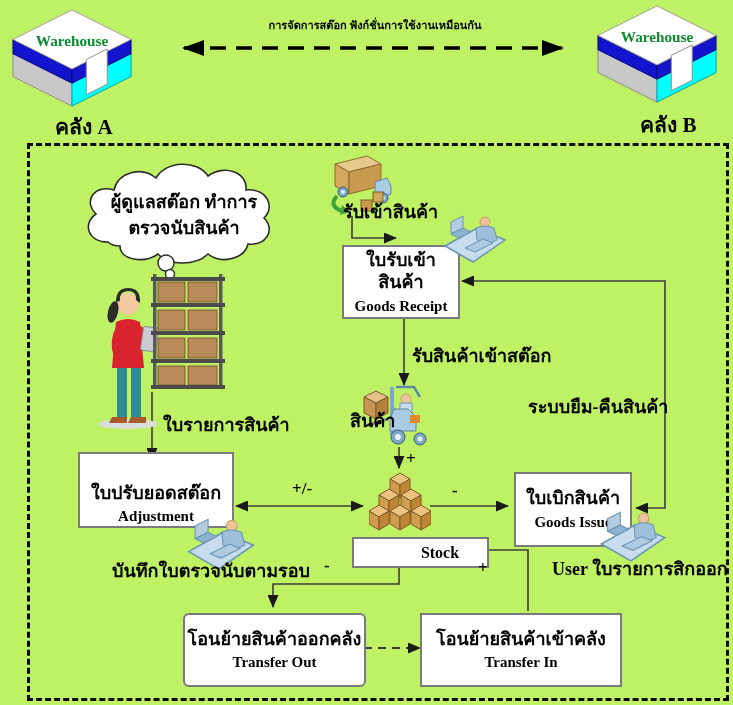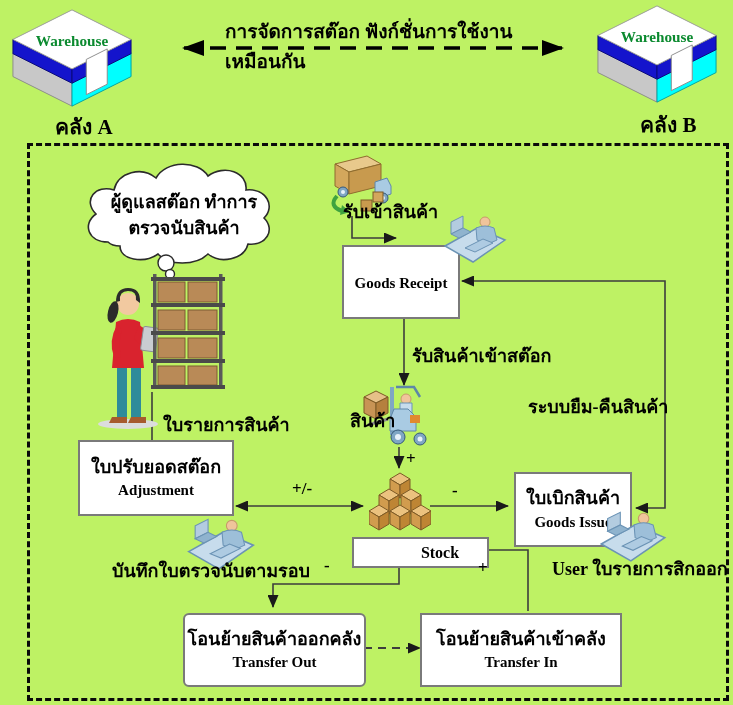--- a/index.html
+++ b/index.html
@@ -9,21 +9,21 @@
   .main-border{position:absolute;left:27px;top:143px;width:696px;height:552px;
                border:3px dashed #0a0a0a;z-index:0;}
   .box{position:absolute;background:#fff;border:2px solid #7a7a7a;z-index:2;
        display:flex;flex-direction:column;align-items:center;justify-content:center;
        text-align:center;line-height:1.25;}
   .box .th{font-size:18px;font-weight:600;}
   .box .en{font-size:15px;font-weight:bold;margin-top:3px;}
   .lbl{position:absolute;z-index:4;font-size:18px;font-weight:600;white-space:nowrap;}
   .sign{position:absolute;z-index:4;font-size:17px;font-weight:bold;}
   .caption{position:absolute;z-index:4;font-size:21px;font-weight:bold;}
-  .title{position:absolute;z-index:4;font-size:19px;font-weight:bold;}
+  .title{position:absolute;z-index:4;font-size:11px;font-weight:bold;text-align:center;}
   .icon{position:absolute;z-index:3;}
 </style>
 </head>
 <body>
 
 <div id="stage">
 
   <div class="main-border"></div>
 
   <svg id="connectors" width="733" height="705" viewBox="0 0 733 705">
@@ -168,24 +168,25 @@
   <svg class="icon" style="left:598px;top:508px;" width="70" height="55" viewBox="0 0 64 52">
     <polygon points="2,34 34,16 62,28 30,50" fill="#C7DCEC" stroke="#6B93B5" stroke-width="1.5"></polygon>
     <polygon points="8,22 20,16 20,4 8,10" fill="#B3CCE0" stroke="#6B93B5"></polygon>
     <polygon points="8,22 20,16 28,20 16,26" fill="#8FB3CE" stroke="#6B93B5"></polygon>
     <circle cx="42" cy="10" r="5" fill="#F0C49B" stroke="#C79A6B"></circle>
     <path d="M33,16 Q42,12 51,16 L54,28 Q44,34 34,28 Z" fill="#9DBFD9" stroke="#6B93B5"></path>
     <polygon points="22,36 40,27 50,31 32,40" fill="#AECBE2" stroke="#6B93B5"></polygon>
   </svg>
 
   <div class="box" style="left:342px;top:245px;width:114px;height:70px;">
+    <div class="th">ใบรับเข้าสินค้า</div>
     <div class="en">Goods Receipt</div>
   </div>
 
-  <div class="box" style="left:78px;top:440px;width:152px;height:72px;">
+  <div class="box" style="left:78px;top:452px;width:152px;height:72px;justify-content:flex-end;">
     <div class="th">ใบปรับยอดสต๊อก</div>
     <div class="en">Adjustment</div>
   </div>
 
   <div class="box" style="left:514px;top:472px;width:114px;height:71px;">
     <div class="th">ใบเบิกสินค้า</div>
     <div class="en">Goods Issue</div>
   </div>
 
   <div class="box" style="left:352px;top:537px;width:94px;height:27px;padding-left:39px;">

